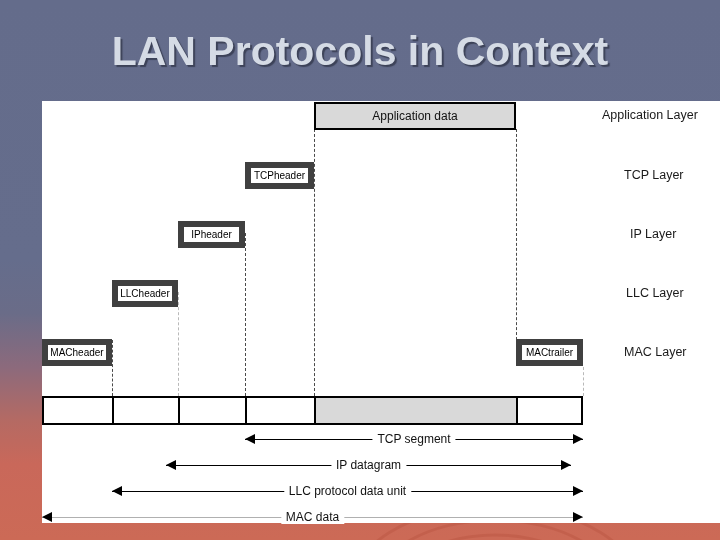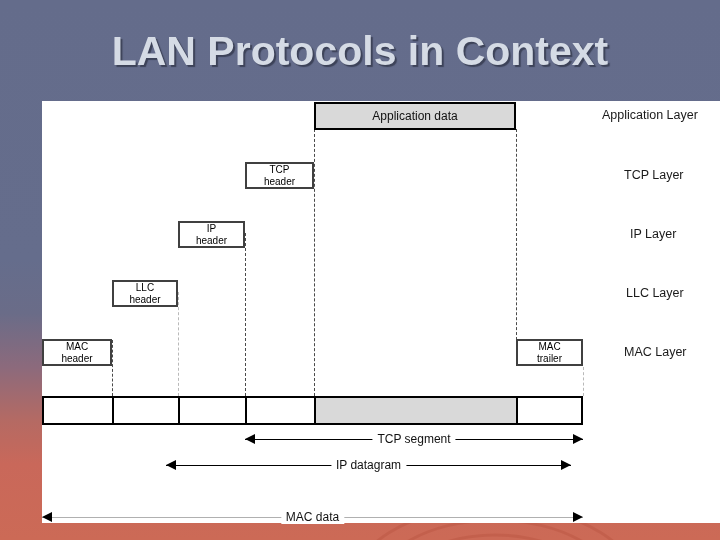--- a/index.html
+++ b/index.html
@@ -75,28 +75,28 @@
     position: absolute;
     width: 0;
     border-left: 1px dashed #4a4a4a;
   }
   .guide.light { border-left-color: #b9b9b9; }
 
   
   .hbox {
     position: absolute;
     box-sizing: border-box;
-    border: 2px solid #404040;
+    border: 6px solid #404040;
     background: #ffffff;
     color: #000;
     font-size: 10px;
     line-height: 11.5px;
     text-align: center;
     display: flex;
-    flex-direction: column;
+    flex-direction: row;
     align-items: center;
     justify-content: center;
     font-weight: normal;
   }
   .hbox .l1 { display: block; }
   .hbox .l2 { display: block; }
 
   .appbox {
     position: absolute;
     box-sizing: border-box;
@@ -269,20 +269,26 @@
         <div class="mlabel">TCP segment</div>
       </div>
 
       <div class="measure" style="left:124px; top:357px; width:405px;">
         <div class="line"></div>
         <div class="cap left"></div>
         <div class="cap right"></div>
         <div class="mlabel">IP datagram</div>
       </div>
 
+      <div class="measure" style="left:70px; top:383px; width:471px;">
+        <div class="line"></div>
+        <div class="cap left"></div>
+        <div class="cap right"></div>
+        <div class="mlabel">LLC protocol data unit</div>
+      </div>
 
       <div class="measure gray-line" style="left:0px; top:409px; width:541px;">
         <div class="line"></div>
         <div class="cap left"></div>
         <div class="cap right"></div>
         <div class="mlabel">MAC data</div>
       </div>
 
     </div>
   </div>

